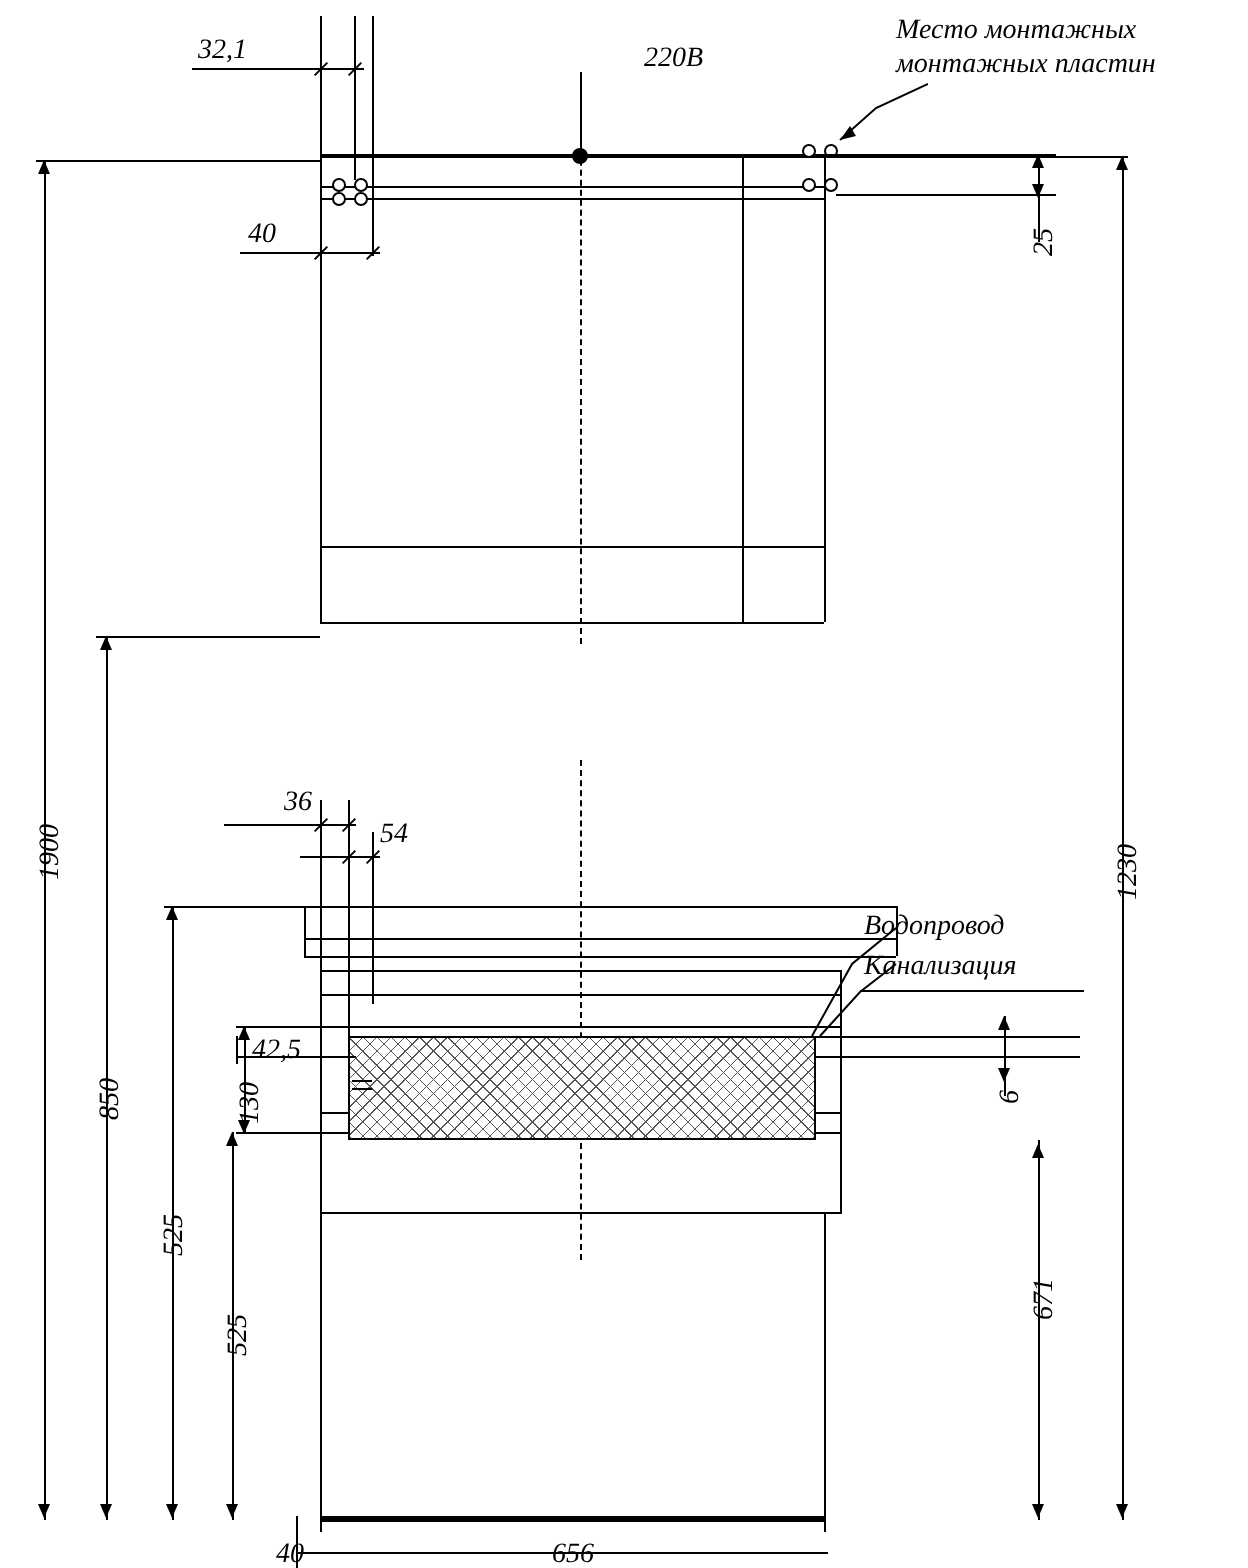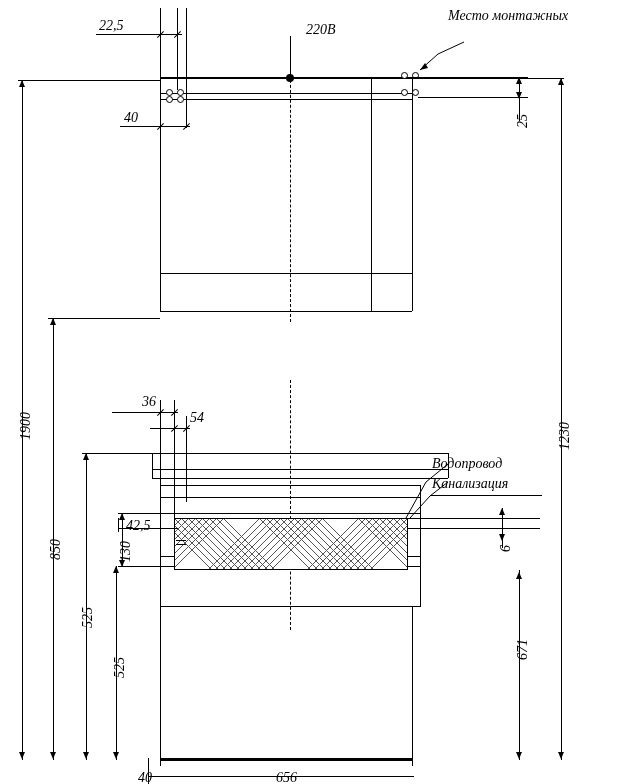--- a/index.html
+++ b/index.html
@@ -46,34 +46,35 @@
   <div class="circ" style="left:177px;top:89px;width:5px;height:5px;"></div>
   <div class="circ" style="left:166px;top:96px;width:5px;height:5px;"></div>
   <div class="circ" style="left:177px;top:96px;width:5px;height:5px;"></div>
   <div class="circ" style="left:401px;top:72px;width:5px;height:5px;"></div>
   <div class="circ" style="left:412px;top:72px;width:5px;height:5px;"></div>
   <div class="circ" style="left:401px;top:89px;width:5px;height:5px;"></div>
   <div class="circ" style="left:412px;top:89px;width:5px;height:5px;"></div>
 
   <div class="dot" style="left:286px;top:74px;width:8px;height:8px;"></div>
   <div class="ln v" style="left:290px;top:36px;height:40px;"></div>
-  <div class="lbl md" style="left:306px;top:22px;">220В</div>
+  <div class="lbl md" style="left:322px;top:22px;">220В</div>
 
   <div class="lbl md" style="left:448px;top:8px;">Место монтажных</div>
+  <div class="lbl md" style="left:448px;top:25px;">монтажных пластин</div>
   <svg style="position:absolute;left:408px;top:40px;width:56px;height:40px;">
     <path d="M56,2 L30,14 L12,30" stroke="#000" stroke-width="1" fill="none"></path>
     <polygon points="12,30 20,28 17,23" fill="#000"></polygon>
   </svg>
 
   <div class="ln v" style="left:160px;top:8px;height:70px;"></div>
   <div class="ln v" style="left:177px;top:8px;height:82px;"></div>
   <div class="ln h" style="left:96px;top:34px;width:86px;"></div>
   <div class="tick" style="left:160px;top:30px;"></div>
   <div class="tick" style="left:177px;top:30px;"></div>
-  <div class="lbl md" style="left:99px;top:18px;">22,5</div>
+  <div class="lbl md" style="left:99px;top:18px;">32,1</div>
 
   <div class="ln v" style="left:186px;top:8px;height:120px;"></div>
   <div class="ln h" style="left:120px;top:126px;width:70px;"></div>
   <div class="tick" style="left:160px;top:122px;"></div>
   <div class="tick" style="left:186px;top:122px;"></div>
   <div class="lbl md" style="left:124px;top:110px;">40</div>
 
   <div class="ln h" style="left:412px;top:77px;width:116px;"></div>
   <div class="ln h" style="left:418px;top:97px;width:110px;"></div>
   <div class="ln v" style="left:519px;top:77px;height:44px;"></div>

